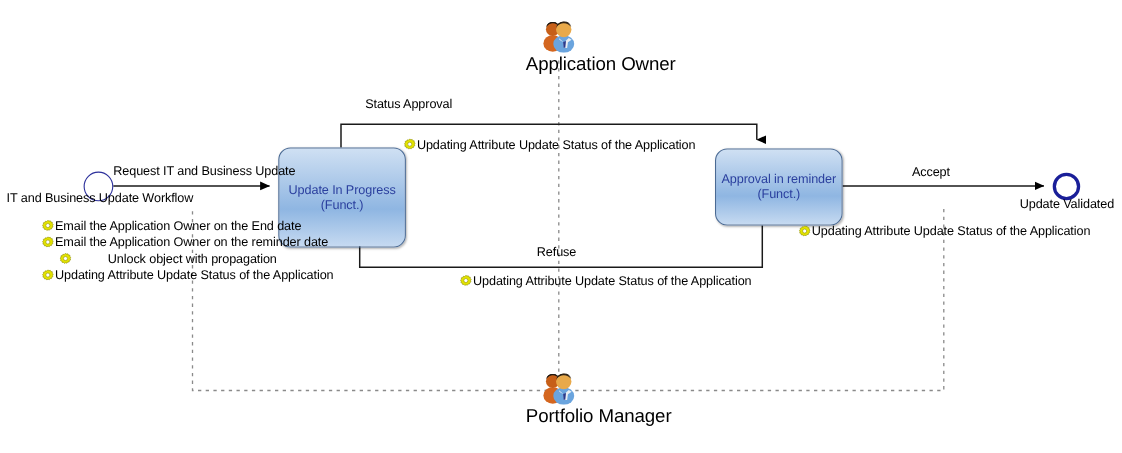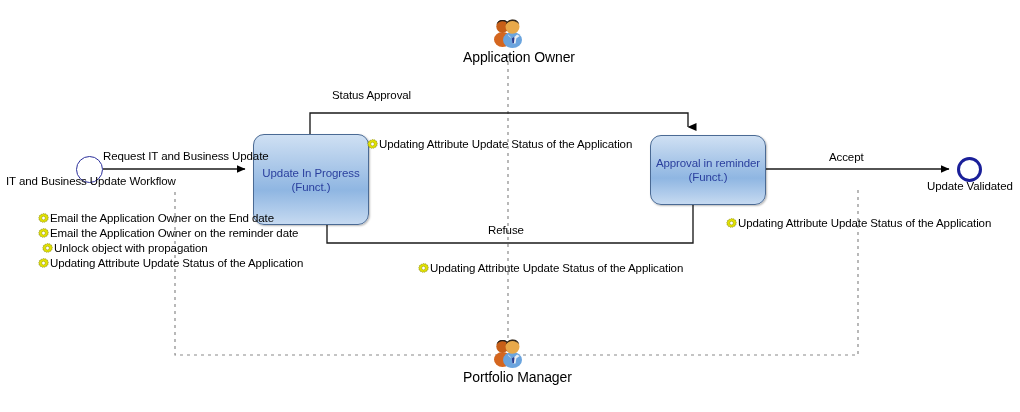--- a/index.html
+++ b/index.html
@@ -65,23 +65,21 @@
     position: absolute;
     font-size: 11.5px;
     color: #000000;
     white-space: nowrap;
     letter-spacing: -0.1px;
   }
 
   .gear-row {
     position: absolute;
     display: flex;
-    align-items: center;
-    white-space: nowrap;
-    margin-top: 12px;
+    white-space: nowrap;
   }
   .gear-row .gtext {
     font-size: 11.5px;
     color: #000000;
     letter-spacing: -0.1px;
   }
   .gear-icon {
     width: 11px;
     height: 11px;
     margin-right: 1px;
@@ -90,25 +88,26 @@
   }
 
   .actor {
     position: absolute;
     width: 90px;
     text-align: center;
   }
   .actor .a-icon { display: block; margin: 0 auto; }
   .actor .a-name {
     display: block;
-    font-size: 14px;
+    font-size: 17px;
     color: #000000;
     white-space: nowrap;
     margin-top: 1px;
     letter-spacing: -0.1px;
+    margin-left: 15px;
   }
 </style>
 </head>
 <body>
 
 <div id="canvas">
 
   <svg id="edges" viewBox="0 0 1020 412" width="1020" height="412" xmlns="http://www.w3.org/2000/svg">
     <defs>
       <marker id="arrowR" markerWidth="9" markerHeight="9" refX="8.5" refY="4.5" orient="auto" markerUnits="userSpaceOnUse">
@@ -212,21 +211,21 @@
   <div class="gear-row" style="left:38px; top:200px;">
     <svg class="gear-icon" viewBox="0 0 24 24">
       <path d="M12 0.5 L14.2 2.2 L16.9 1.6 L18.1 4.1 L20.9 4.4 L20.7 7.2 L22.9 8.9
                L21.3 11.2 L22.3 13.8 L19.8 15.1 L19.3 17.9 L16.5 18 L14.9 20.3
                L12.4 19.3 L10 20.7 L8.2 18.6 L5.4 18.7 L4.7 16 L2.1 15
                L2.9 12.3 L1.3 10.1 L3.4 8.3 L3 5.5 L5.8 5 L7 2.5 L9.7 3.1 z" fill="#e3e300" stroke="#8a8a00" stroke-width="1.1" stroke-linejoin="round"></path>
       <circle cx="12" cy="11" r="4" fill="#ffffff" stroke="#8a8a00" stroke-width="1.1"></circle>
     </svg>
     <span class="gtext">Email the Application Owner on the End date</span>
   </div>
-  <div class="gear-row" style="left:42px; top:230px;">
+  <div class="gear-row" style="left:54px; top:230px;gap:32px;">
     <svg class="gear-icon" viewBox="0 0 24 24">
       <path d="M12 0.5 L14.2 2.2 L16.9 1.6 L18.1 4.1 L20.9 4.4 L20.7 7.2 L22.9 8.9
                L21.3 11.2 L22.3 13.8 L19.8 15.1 L19.3 17.9 L16.5 18 L14.9 20.3
                L12.4 19.3 L10 20.7 L8.2 18.6 L5.4 18.7 L4.7 16 L2.1 15
                L2.9 12.3 L1.3 10.1 L3.4 8.3 L3 5.5 L5.8 5 L7 2.5 L9.7 3.1 z" fill="#e3e300" stroke="#8a8a00" stroke-width="1.1" stroke-linejoin="round"></path>
       <circle cx="12" cy="11" r="4" fill="#ffffff" stroke="#8a8a00" stroke-width="1.1"></circle>
     </svg>
     <span class="gtext">Unlock object with propagation</span>
   </div>
   <div class="gear-row" style="left:38px; top:245px;">

